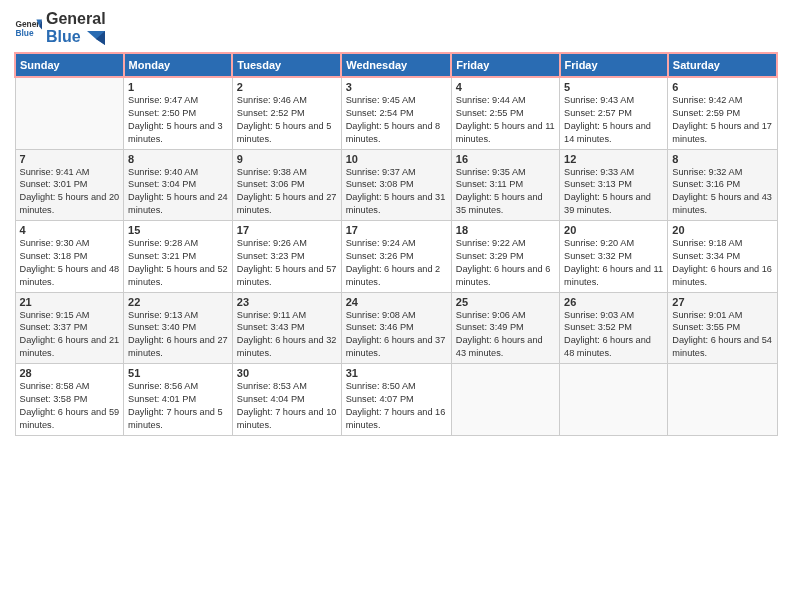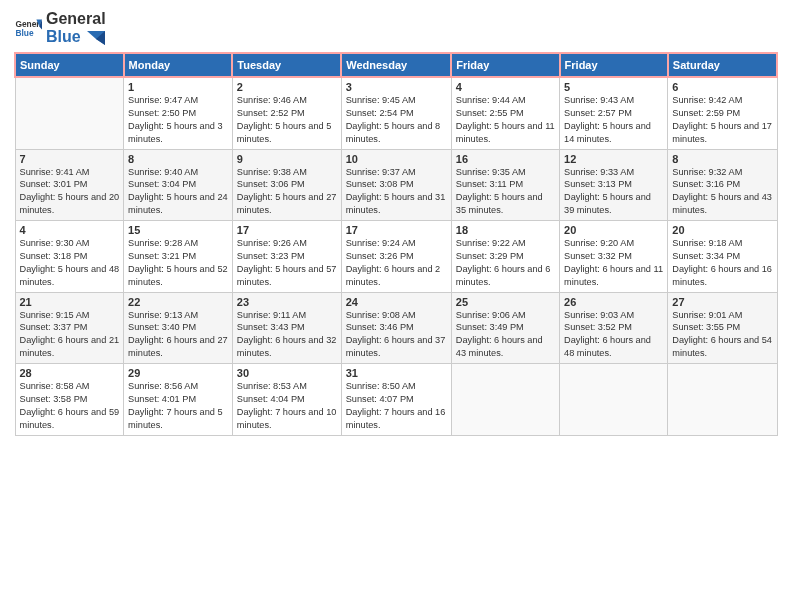--- a/index.html
+++ b/index.html
@@ -355,21 +355,21 @@
         <tr>
           <td>
         <span class="day-number">28</span>
         <div class="day-info">
           Sunrise: 8:58 AM<br>
           Sunset: 3:58 PM<br>
           Daylight: 6 hours and 59 minutes.
         </div>
       </td>
           <td>
-        <span class="day-number">29</span>
+        <span class="day-number">51</span>
         <div class="day-info">
           Sunrise: 8:56 AM<br>
           Sunset: 4:01 PM<br>
           Daylight: 7 hours and 5 minutes.
         </div>
       </td>
           <td>
         <span class="day-number">30</span>
         <div class="day-info">
           Sunrise: 8:53 AM<br>

